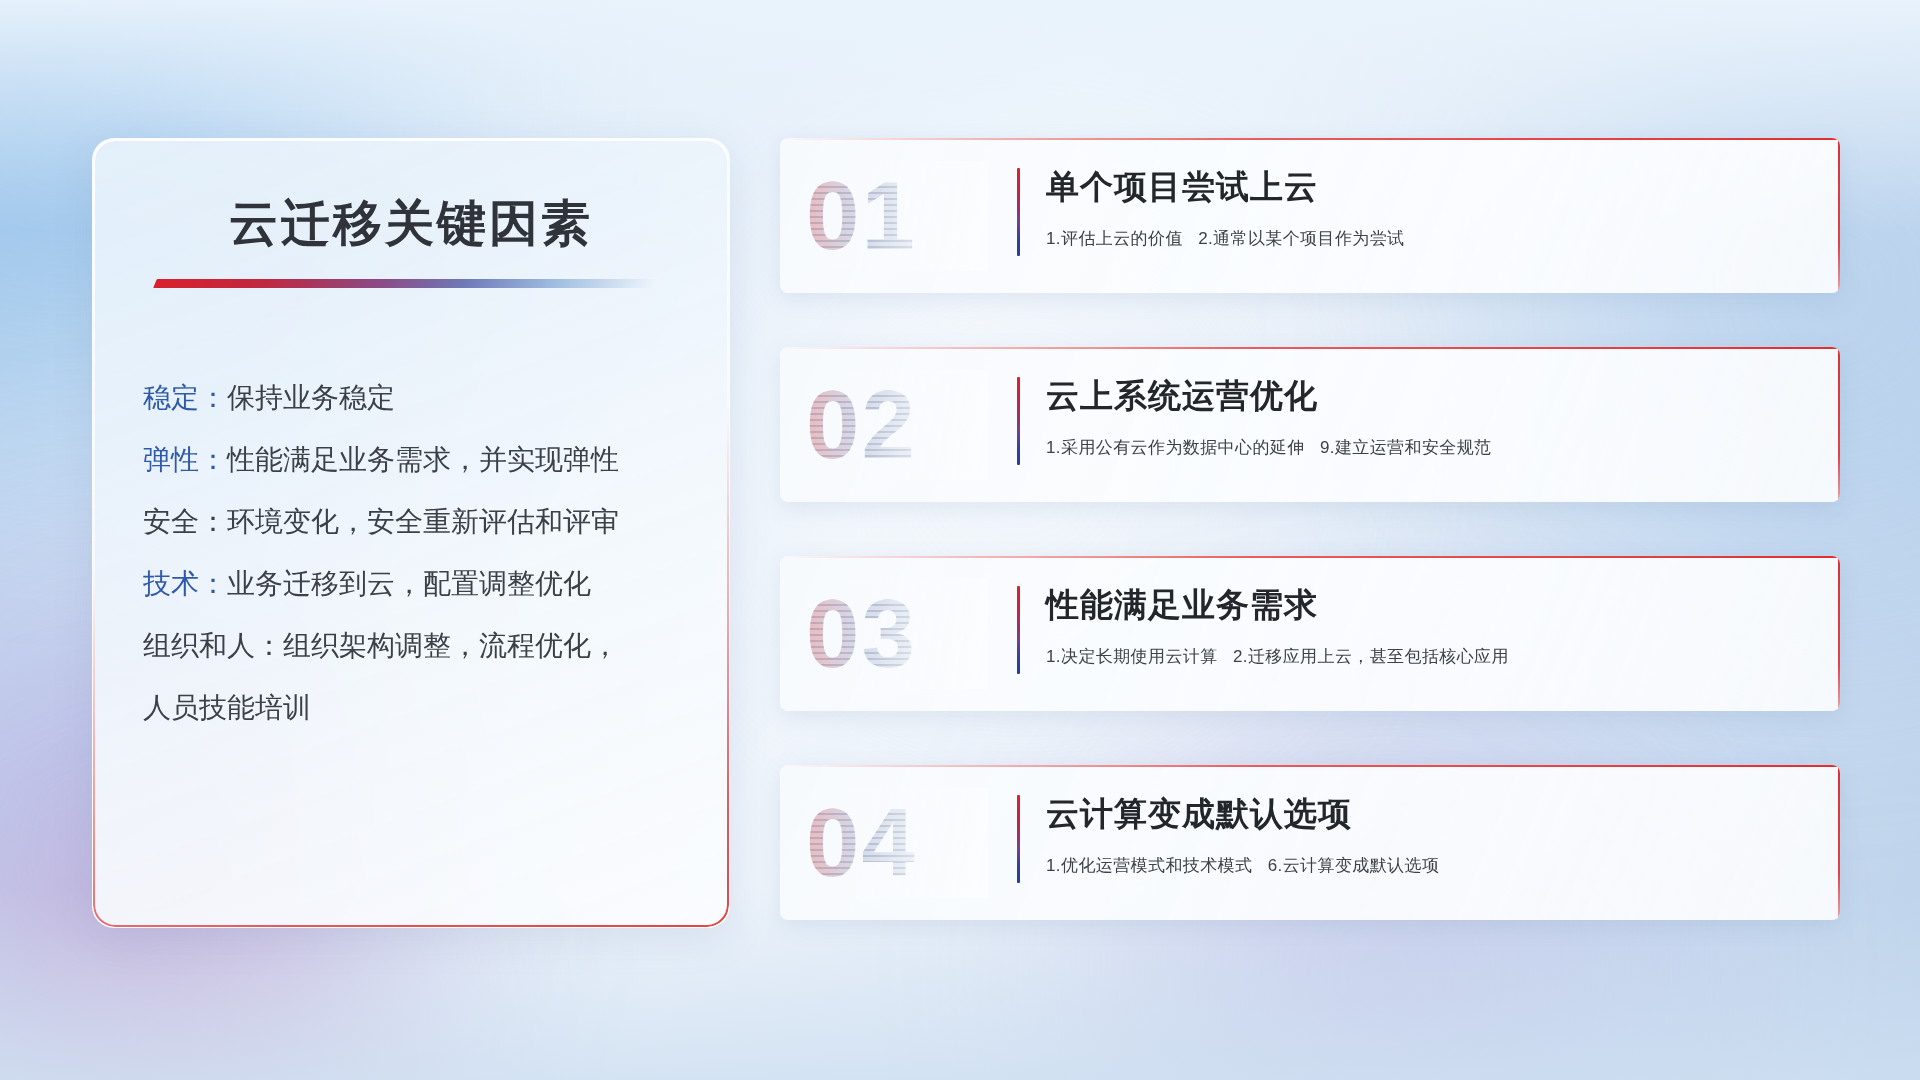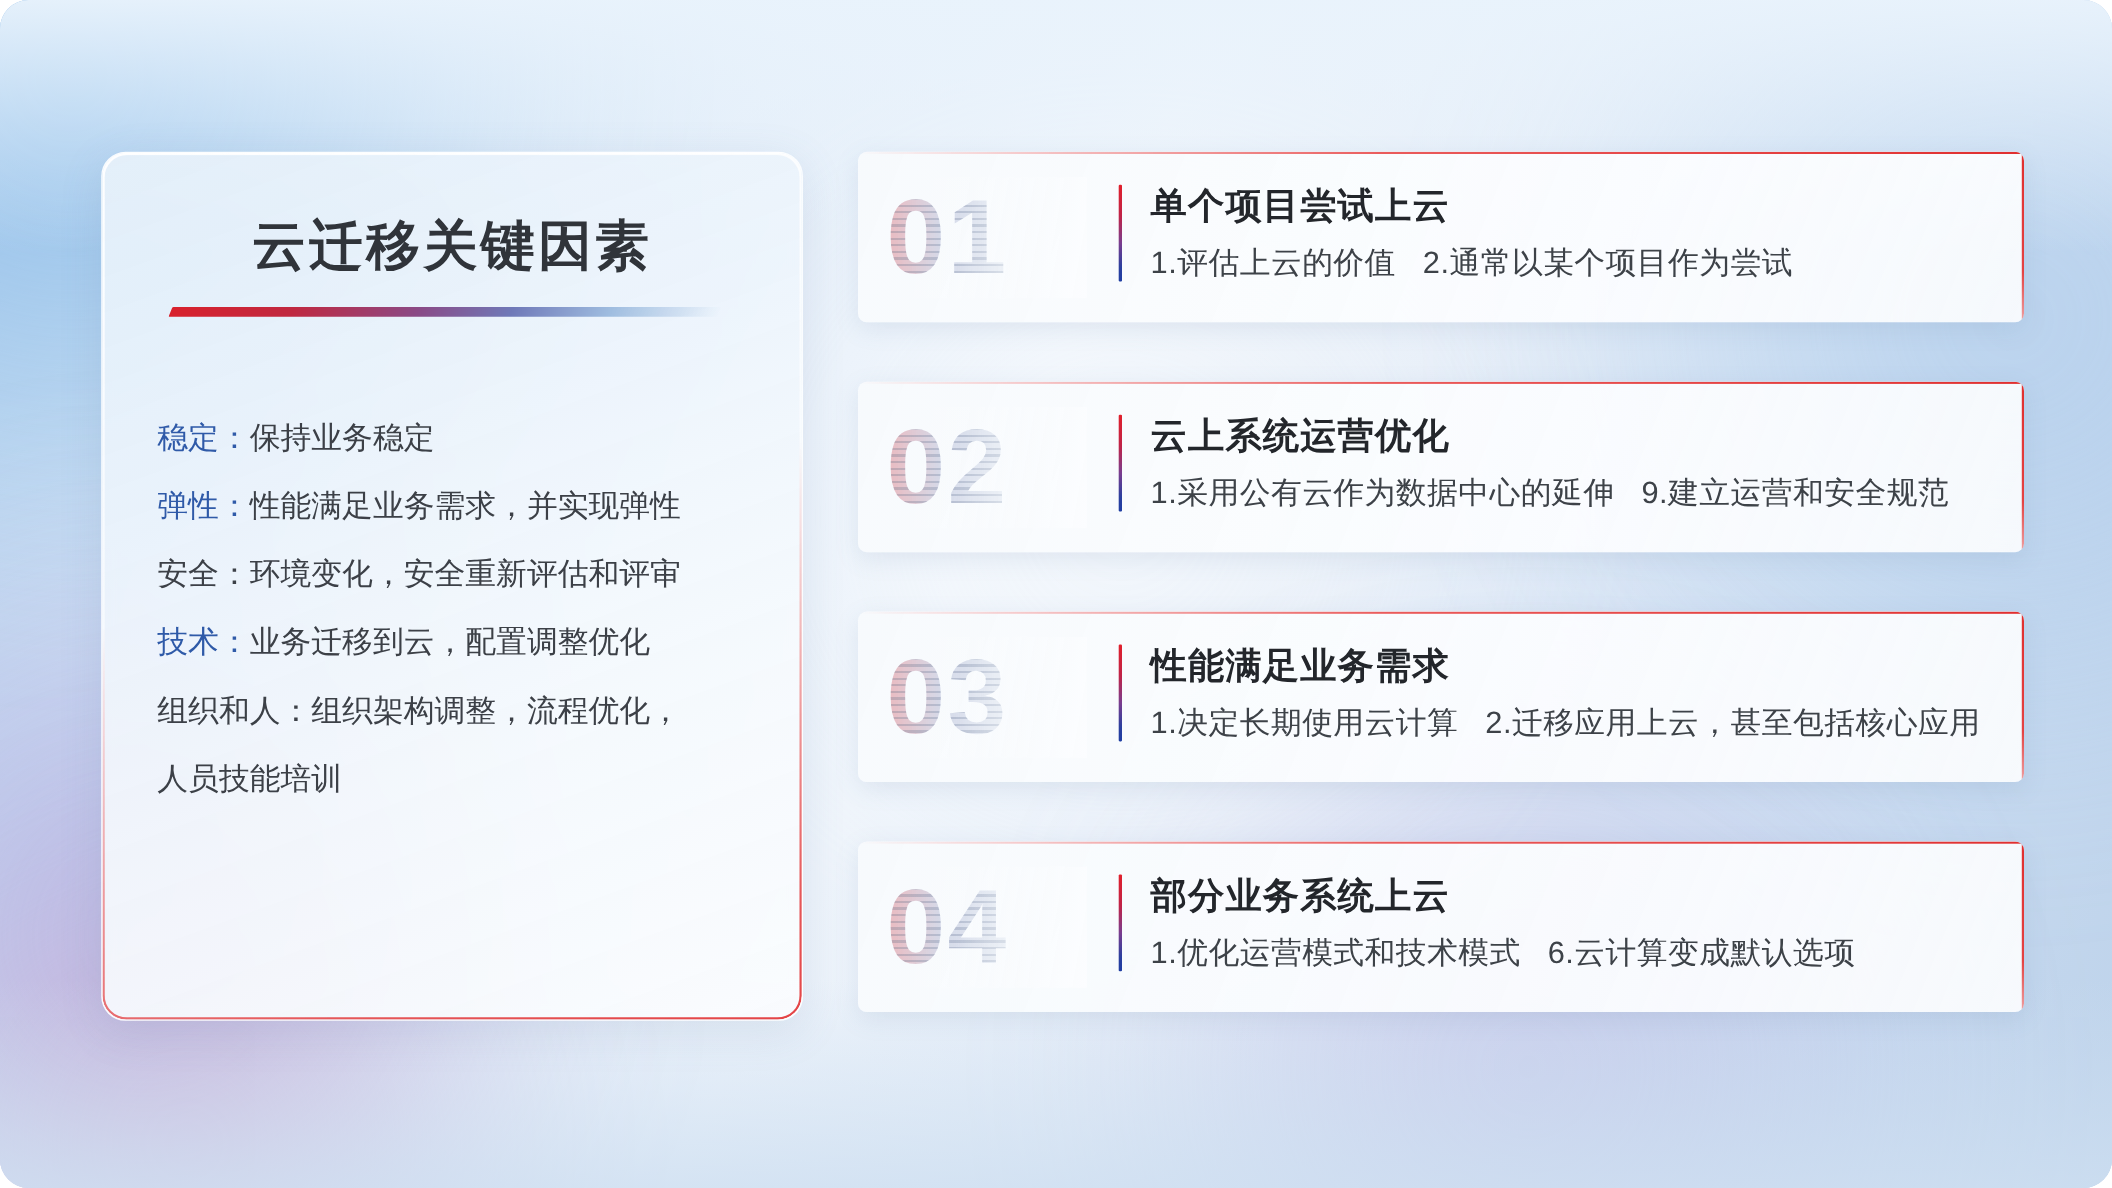--- a/index.html
+++ b/index.html
@@ -10,21 +10,20 @@
     overflow: hidden;
     font-family: "Liberation Sans", "DejaVu Sans", sans-serif;
   }
 
   #stage {
     position: relative;
     width: 1920px;
     height: 1080px;
     background: #cfe0f2;
     overflow: hidden;
-    border-radius: 26px;
   }
 
   
   .bg-base {
     position: absolute; inset: 0;
     background:
       linear-gradient(115deg,
         #b9d4ee 0%,
         #cfe2f4 14%,
         #e4eef9 30%,
@@ -273,21 +272,21 @@
   }
   .card-title {
     font-size: 33px;
     font-weight: 700;
     color: #23262b;
     letter-spacing: 1px;
     line-height: 46px;
   }
   .card-sub {
     margin-top: 14px;
-    font-size: 28px;
+    font-size: 17px;
     color: #3d4248;
     letter-spacing: .4px;
     line-height: 30px;
     white-space: pre;
   }
 </style>
 </head>
 <body>
 
 <div id="stage">
@@ -369,20 +368,20 @@
         <div class="card-sub">1.决定长期使用云计算   2.迁移应用上云，甚至包括核心应用</div>
       </div>
     </article>
 
     <article class="card">
       <div class="card-border"></div>
       <div class="card-num">04</div>
       <div class="card-num-mask"></div>
       <div class="card-bar"></div>
       <div class="card-text">
-        <div class="card-title">部分业务系统上云</div>
+        <div class="card-title">云计算变成默认选项</div>
         <div class="card-sub">1.优化运营模式和技术模式   6.云计算变成默认选项</div>
       </div>
     </article>
 
   </section>
 
 </div>
 
 </body></html>

